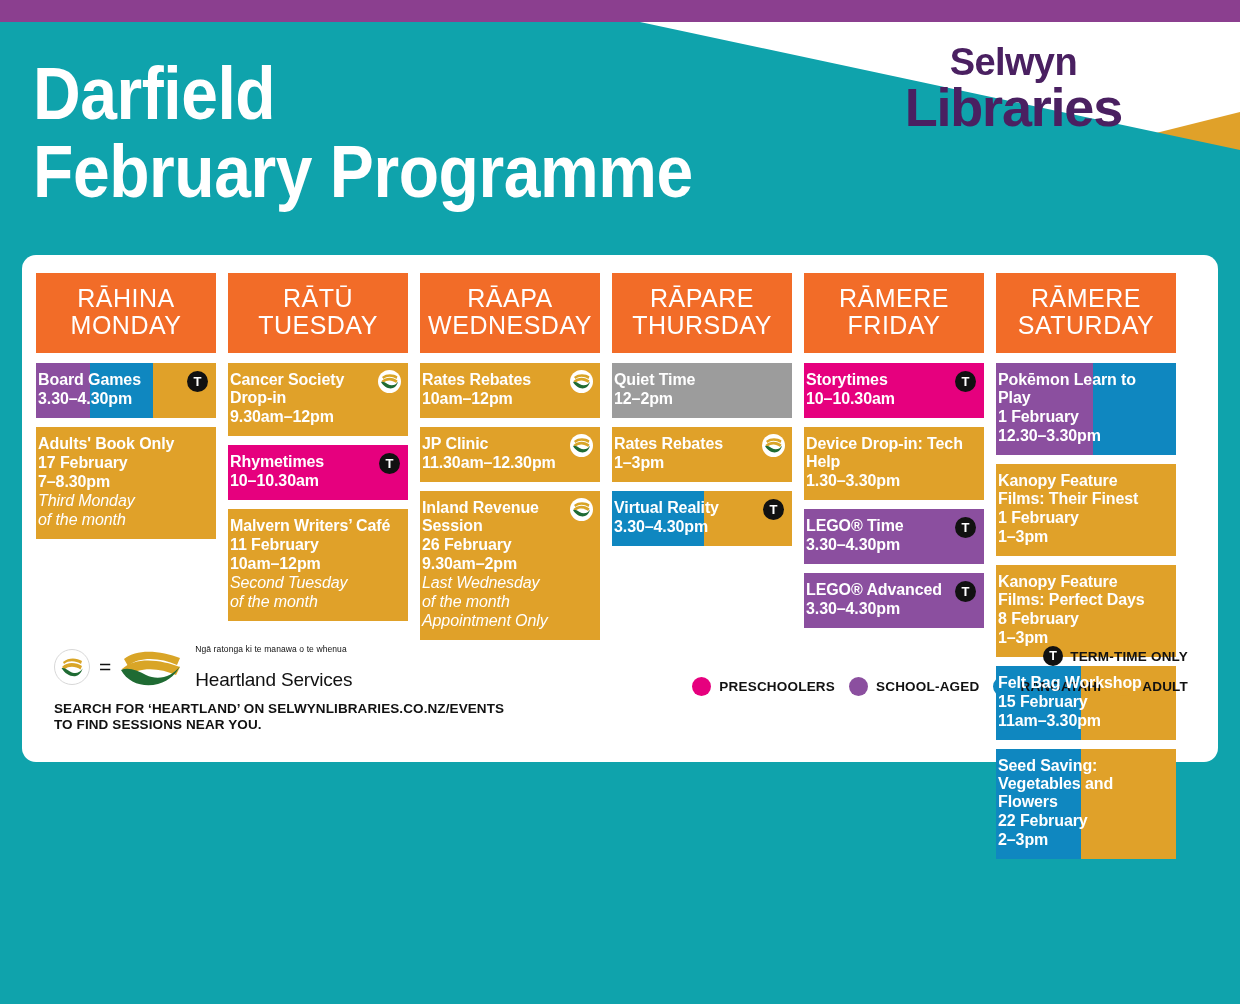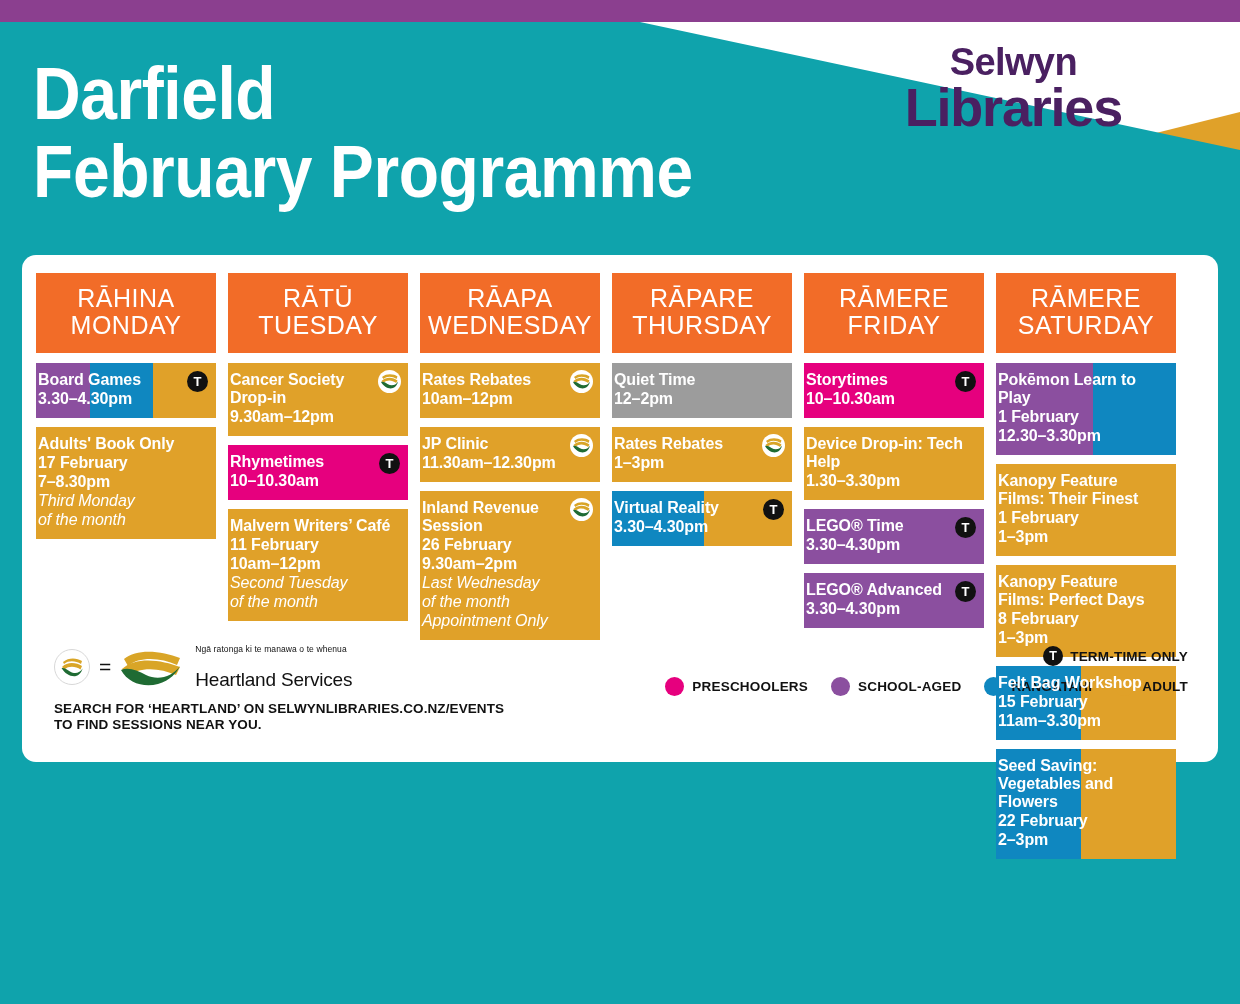--- a/index.html
+++ b/index.html
@@ -76,21 +76,21 @@
   .circ{width:34px;height:34px;border-radius:50%;border:1.5px solid #d8d8d8;display:flex;align-items:center;justify-content:center;background:#fff;}
   .eq{font-size:21px;color:#111;font-weight:normal;}
   .hs-text .hs1{font-size:8.5px;color:#111;line-height:10px;letter-spacing:0.1px;}
   .hs-text .hs2{font-size:19px;color:#111;line-height:20px;font-weight:normal;letter-spacing:-0.2px;margin-top:16px;}
   .searchtxt{margin-top:11px;font-size:13.5px;font-weight:bold;color:#111;line-height:16px;letter-spacing:0.1px;}
 
   .fr{position:absolute;right:16px;top:4px;text-align:right;}
   .termrow{display:flex;align-items:center;justify-content:flex-end;gap:7px;margin-bottom:11px;}
   .termrow .tb{width:20px;height:20px;border-radius:50%;background:#111;color:#fff;font-size:12.5px;font-weight:bold;display:flex;align-items:center;justify-content:center;}
   .termrow .tl{font-size:13.5px;font-weight:bold;color:#111;letter-spacing:0.2px;}
-  .legend{display:flex;align-items:flex-end;justify-content:flex-end;gap:9px;margin-bottom:12px;}
+  .legend{display:flex;align-items:flex-end;justify-content:flex-end;gap:0;margin-bottom:12px;}
   .leg{display:flex;align-items:center;gap:8px;margin-left:14px;}
   .dot{width:19px;height:19px;border-radius:50%;}
   .leglbl{font-size:13.5px;font-weight:bold;color:#111;letter-spacing:0.2px;}
   .booktxt{font-size:13.5px;font-weight:bold;color:#111;letter-spacing:0.1px;}
 </style>
 </head>
 <body>
 
 <div class="topbar"></div>
 

